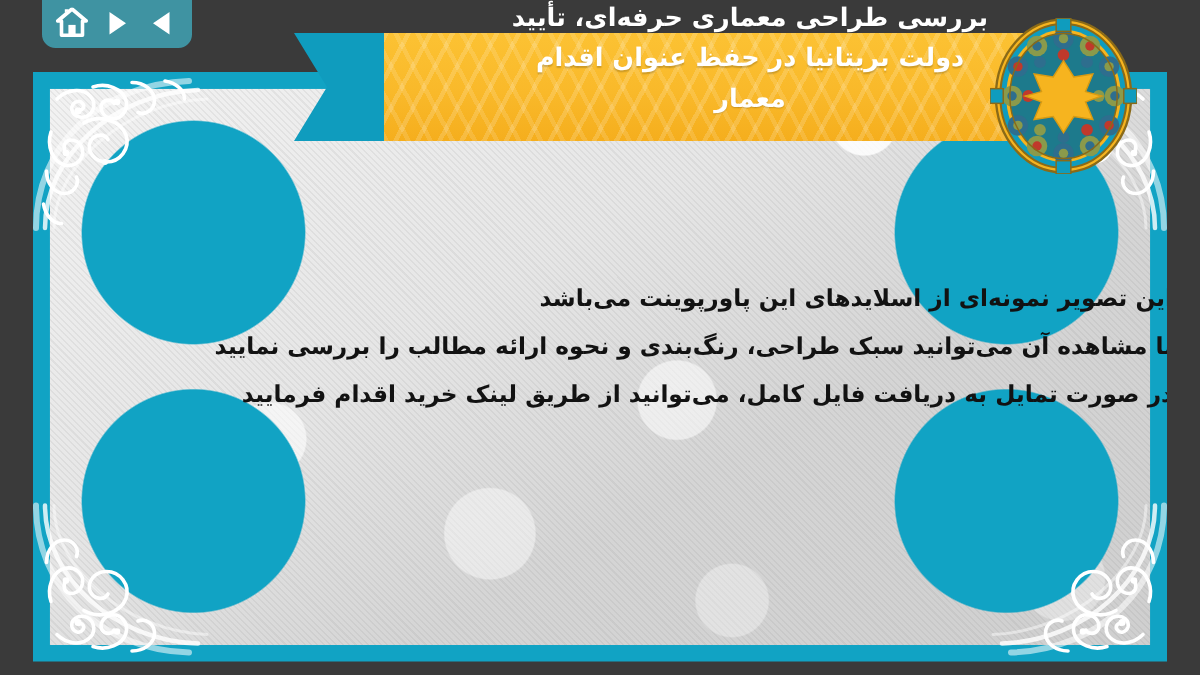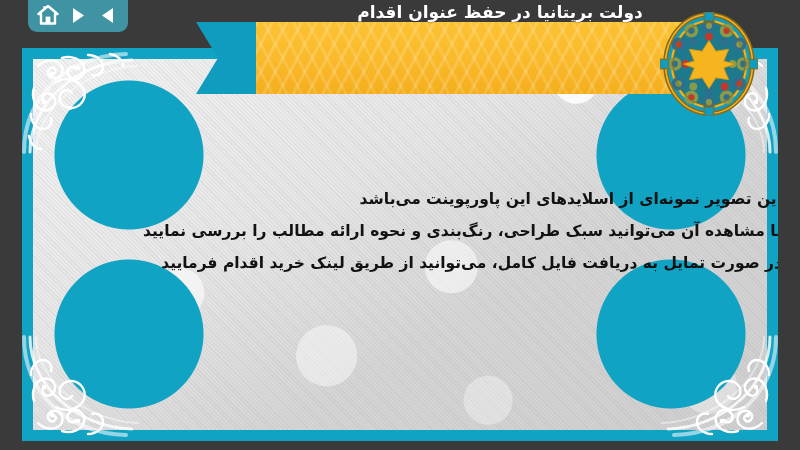--- a/index.html
+++ b/index.html
@@ -214,21 +214,23 @@
       <p>در صورت تمایل به دریافت فایل کامل، می‌توانید از طریق لینک خرید اقدام فرمایید</p>
     </div>
 
   </div>
 
   <div id="ribbon-wrap">
     <div id="ribbon-tail"></div>
     <div id="ribbon-body"></div>
 
     <div id="ribbon-text">
+      <div>بررسی طراحی معماری حرفه‌ای، تأیید</div>
       <div>دولت بریتانیا در حفظ عنوان اقدام</div>
+      <div>معمار</div>
     </div>
 
     <svg id="medallion" viewBox="0 0 100 106">
       <defs>
         <clipPath id="medclip">
             <ellipse cx="50" cy="53" rx="44" ry="50"></ellipse>
           </clipPath>
       </defs>
       <ellipse cx="50" cy="53" rx="46" ry="52" fill="#f6b41f" stroke="#8a6a18" stroke-width="1.6"></ellipse>
       <ellipse cx="50" cy="53" rx="43" ry="49" fill="#0f9cbe"></ellipse>

